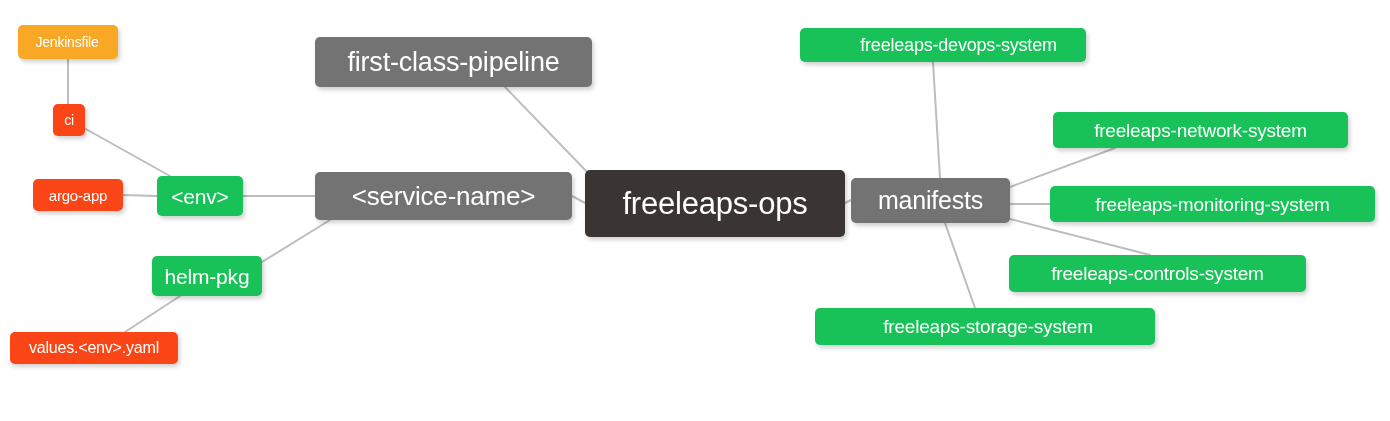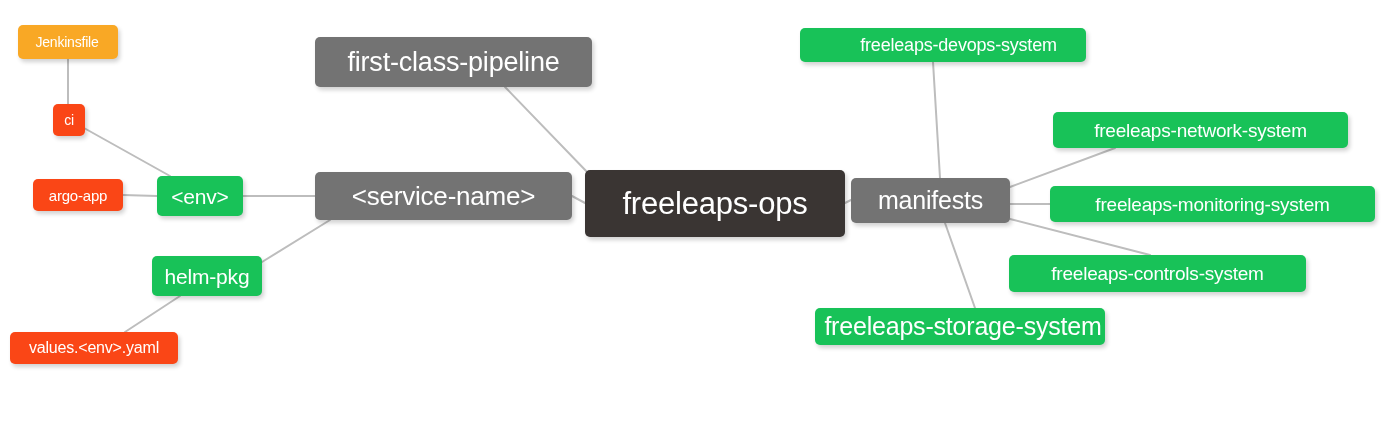--- a/index.html
+++ b/index.html
@@ -73,15 +73,15 @@
       <div class="node n-green" style="left: 152px; top: 256px; width: 110px; height: 40px; font-size: 21px;">helm-pkg</div>
       <div class="node n-red" style="left: 10px; top: 332px; width: 168px; height: 32px; font-size: 16px;">values.&lt;env&gt;.yaml</div>
       <div class="node n-blue" style="left: 315px; top: 37px; width: 277px; height: 50px; font-size: 27px;">first-class-pipeline</div>
       <div class="node n-blue" style="left: 315px; top: 172px; width: 257px; height: 48px; font-size: 26px;">&lt;service-name&gt;</div>
       <div class="node n-root" style="left: 585px; top: 170px; width: 260px; height: 67px; font-size: 31px;">freeleaps-ops</div>
       <div class="node n-blue" style="left: 851px; top: 178px; width: 159px; height: 45px; font-size: 25px;">manifests</div>
       <div class="node n-green" style="left: 800px; top: 28px; width: 286px; height: 34px; font-size: 18px; padding-left: 41px;">freeleaps-devops-system</div>
       <div class="node n-green" style="left: 1053px; top: 112px; width: 295px; height: 36px; font-size: 19px;">freeleaps-network-system</div>
       <div class="node n-green" style="left: 1050px; top: 186px; width: 325px; height: 36px; font-size: 19px;">freeleaps-monitoring-system</div>
       <div class="node n-green" style="left: 1009px; top: 255px; width: 297px; height: 37px; font-size: 19px;">freeleaps-controls-system</div>
-      <div class="node n-green" style="left: 815px; top: 308px; width: 290px; height: 37px; font-size: 25px; padding-left: 16px;">freeleaps-storage-system</div>
+      <div class="node n-green" style="left: 815px; top: 308px; width: 340px; height: 37px; font-size: 19px; padding-left: 16px;">freeleaps-storage-system</div>
     </div>
 </div>
 
 </body></html>

